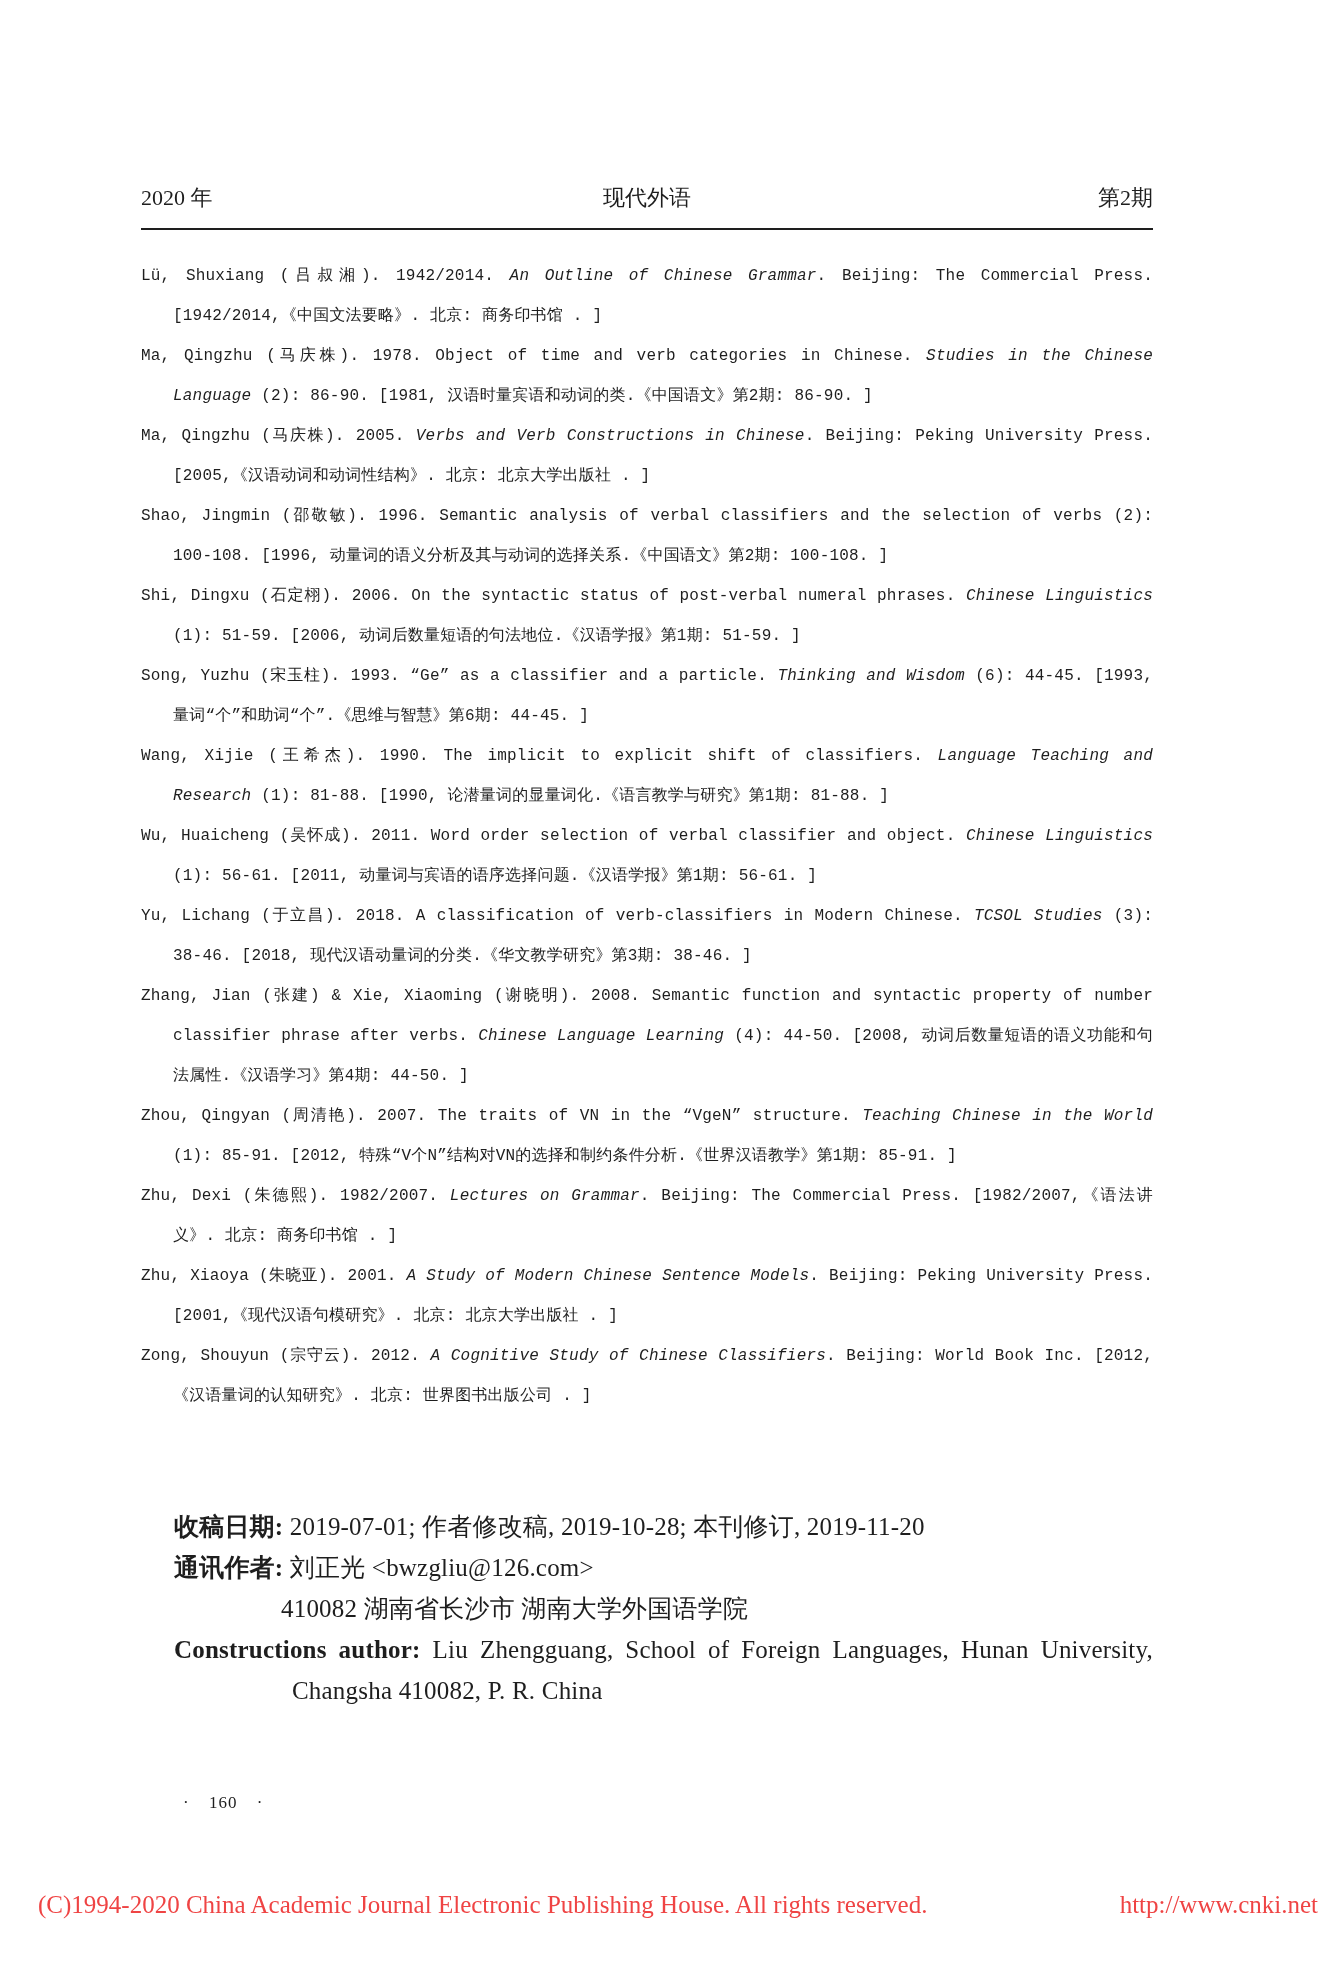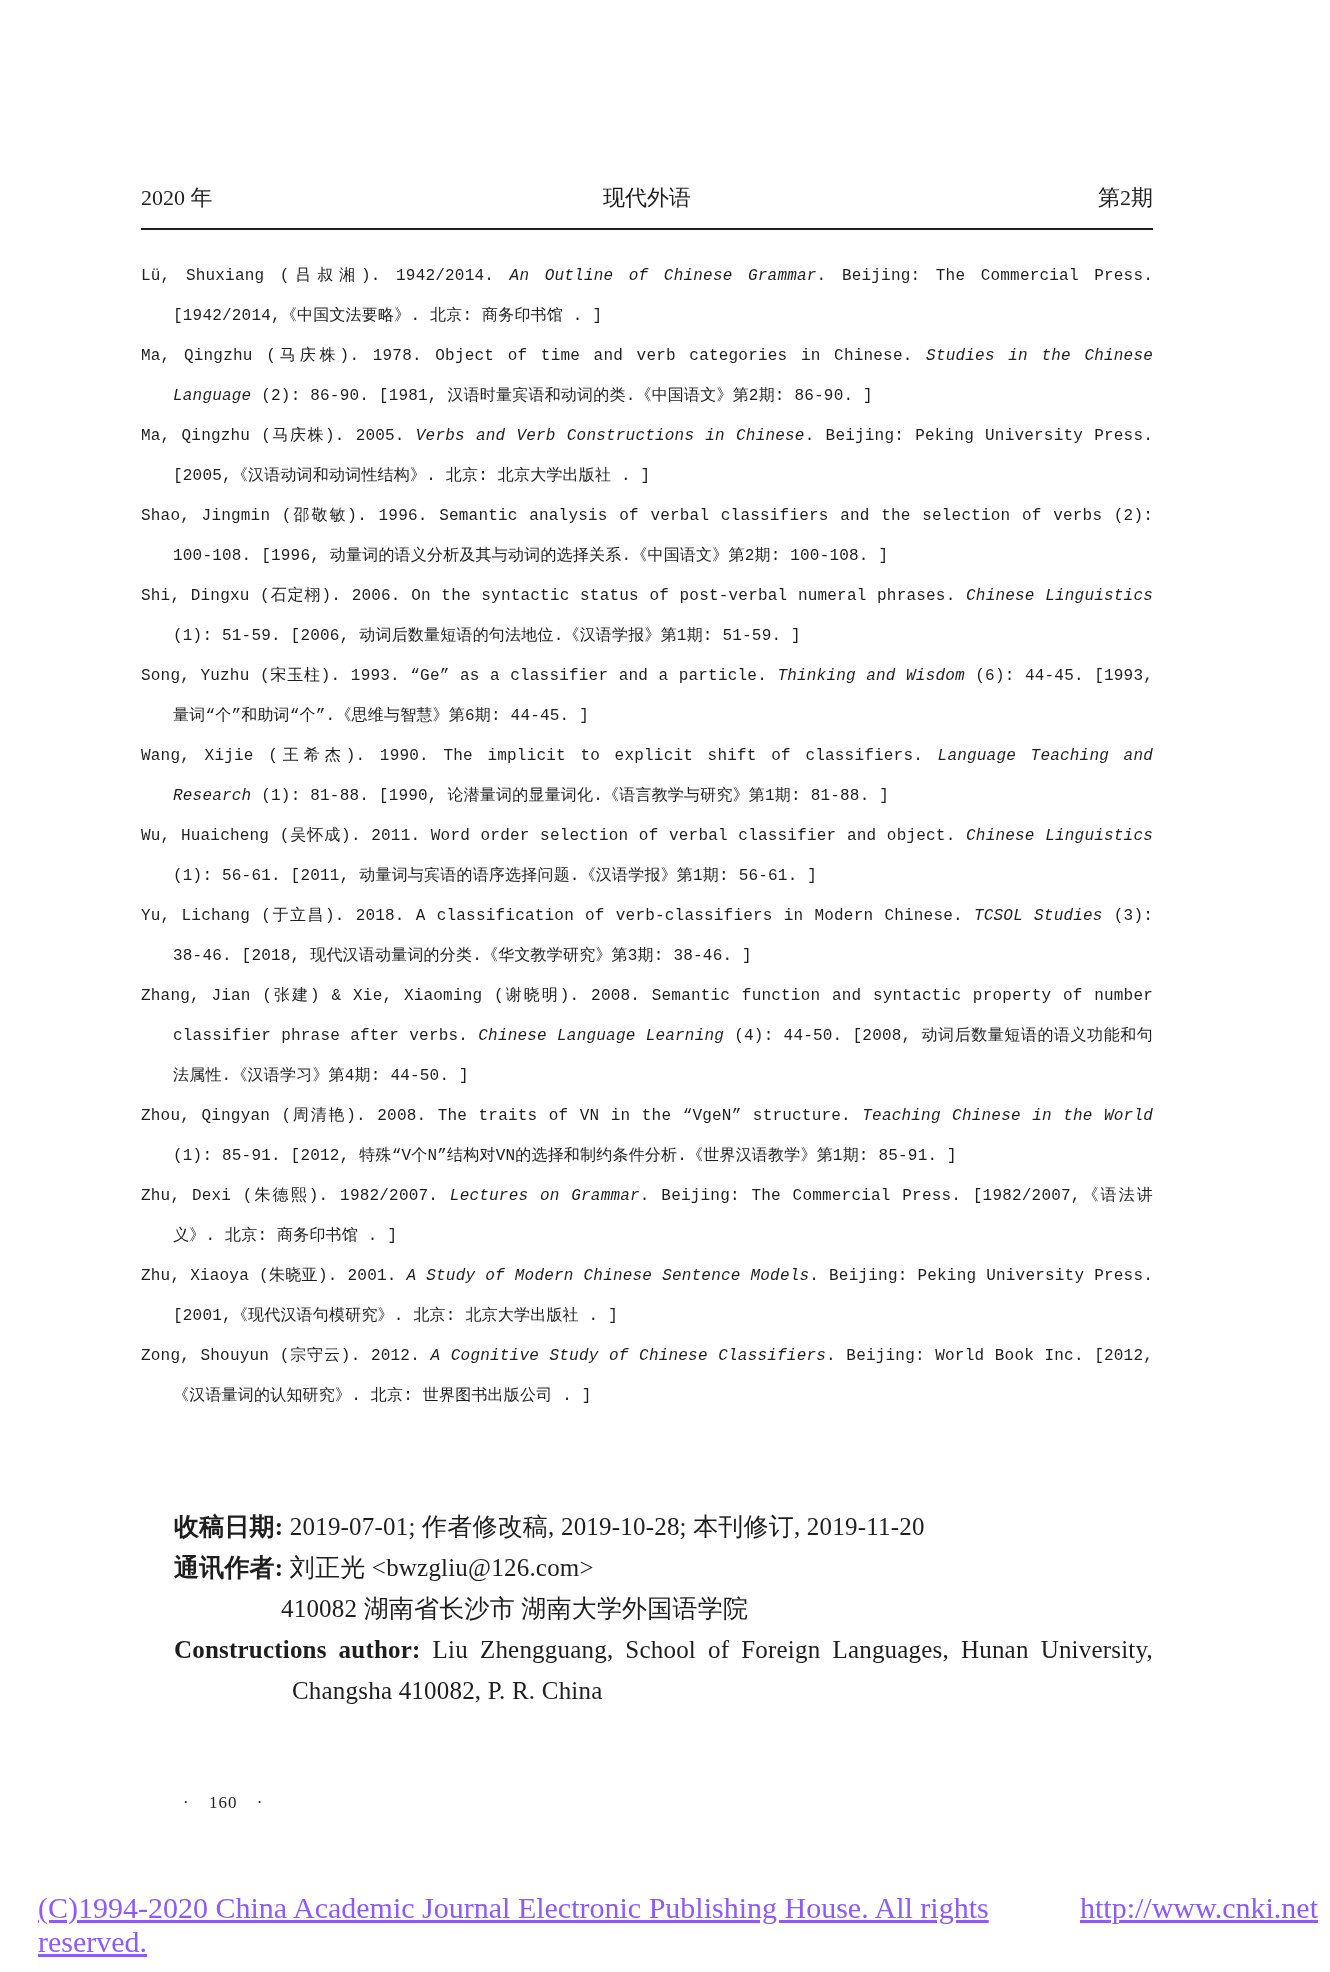--- a/index.html
+++ b/index.html
@@ -61,23 +61,22 @@
     font-size: 17px;
     word-spacing: 14px;
     letter-spacing: 1px;
   }
   .footer {
     position: absolute;
     left: 38px; right: 12px; top: 1891px;
     display: flex;
     justify-content: space-between;
     align-items: baseline;
-    color: #8b5cf6;
-    font-size: 30px;
-    text-decoration: underline;
+    color: #ef4444;
+    font-size: 25px;
   }
 </style>
 </head>
 <body>
 
 <div class="page">
 
   <div class="header">
     <span class="h-left">2020 年</span>
     <span class="h-center">现代外语</span>
@@ -90,21 +89,21 @@
       <p class="ref"><span>Lü, Shuxiang (吕叔湘). 1942/2014. </span><span class="it">An Outline of Chinese Grammar</span><span>. Beijing: The Commercial Press. [1942/2014,《中国文法要略》. 北京: 商务印书馆 . ]</span></p>
       <p class="ref"><span>Ma, Qingzhu (马庆株). 1978. Object of time and verb categories in Chinese. </span><span class="it">Studies in the Chinese Language</span><span> (2): 86-90. [1981, 汉语时量宾语和动词的类.《中国语文》第2期: 86-90. ]</span></p>
       <p class="ref"><span>Ma, Qingzhu (马庆株). 2005. </span><span class="it">Verbs and Verb Constructions in Chinese</span><span>. Beijing: Peking University Press. [2005,《汉语动词和动词性结构》. 北京: 北京大学出版社 . ]</span></p>
       <p class="ref"><span>Shao, Jingmin (邵敬敏). 1996. Semantic analysis of verbal classifiers and the selection of verbs (2): 100-108. [1996, 动量词的语义分析及其与动词的选择关系.《中国语文》第2期: 100-108. ]</span></p>
       <p class="ref"><span>Shi, Dingxu (石定栩). 2006. On the syntactic status of post-verbal numeral phrases. </span><span class="it">Chinese Linguistics</span><span> (1): 51-59. [2006, 动词后数量短语的句法地位.《汉语学报》第1期: 51-59. ]</span></p>
       <p class="ref"><span>Song, Yuzhu (宋玉柱). 1993. “Ge” as a classifier and a particle. </span><span class="it">Thinking and Wisdom</span><span> (6): 44-45. [1993, 量词“个”和助词“个”.《思维与智慧》第6期: 44-45. ]</span></p>
       <p class="ref"><span>Wang, Xijie (王希杰). 1990. The implicit to explicit shift of classifiers. </span><span class="it">Language Teaching and Research</span><span> (1): 81-88. [1990, 论潜量词的显量词化.《语言教学与研究》第1期: 81-88. ]</span></p>
       <p class="ref"><span>Wu, Huaicheng (吴怀成). 2011. Word order selection of verbal classifier and object. </span><span class="it">Chinese Linguistics</span><span> (1): 56-61. [2011, 动量词与宾语的语序选择问题.《汉语学报》第1期: 56-61. ]</span></p>
       <p class="ref"><span>Yu, Lichang (于立昌). 2018. A classification of verb-classifiers in Modern Chinese. </span><span class="it">TCSOL Studies</span><span> (3): 38-46. [2018, 现代汉语动量词的分类.《华文教学研究》第3期: 38-46. ]</span></p>
       <p class="ref"><span>Zhang, Jian (张建) &amp; Xie, Xiaoming (谢晓明). 2008. Semantic function and syntactic property of number classifier phrase after verbs. </span><span class="it">Chinese Language Learning</span><span> (4): 44-50. [2008, 动词后数量短语的语义功能和句法属性.《汉语学习》第4期: 44-50. ]</span></p>
-      <p class="ref"><span>Zhou, Qingyan (周清艳). 2008. The traits of VN in the “VgeN” structure. </span><span class="it">Teaching Chinese in the World</span><span> (1): 85-91. [2012, 特殊“V个N”结构对VN的选择和制约条件分析.《世界汉语教学》第1期: 85-91. ]</span></p>
+      <p class="ref"><span>Zhou, Qingyan (周清艳). 2007. The traits of VN in the “VgeN” structure. </span><span class="it">Teaching Chinese in the World</span><span> (1): 85-91. [2012, 特殊“V个N”结构对VN的选择和制约条件分析.《世界汉语教学》第1期: 85-91. ]</span></p>
       <p class="ref"><span>Zhu, Dexi (朱德熙). 1982/2007. </span><span class="it">Lectures on Grammar</span><span>. Beijing: The Commercial Press. [1982/2007,《语法讲义》. 北京: 商务印书馆 . ]</span></p>
       <p class="ref"><span>Zhu, Xiaoya (朱晓亚). 2001. </span><span class="it">A Study of Modern Chinese Sentence Models</span><span>. Beijing: Peking University Press. [2001,《现代汉语句模研究》. 北京: 北京大学出版社 . ]</span></p>
       <p class="ref"><span>Zong, Shouyun (宗守云). 2012. </span><span class="it">A Cognitive Study of Chinese Classifiers</span><span>. Beijing: World Book Inc. [2012,《汉语量词的认知研究》. 北京: 世界图书出版公司 . ]</span></p>
     </div>
 
   <div class="notes">
     <p class="note">
       <span class="lbl">收稿日期: </span><span>2019-07-01; 作者修改稿, 2019-10-28; 本刊修订, 2019-11-20</span>
     </p>
     <p class="note">

